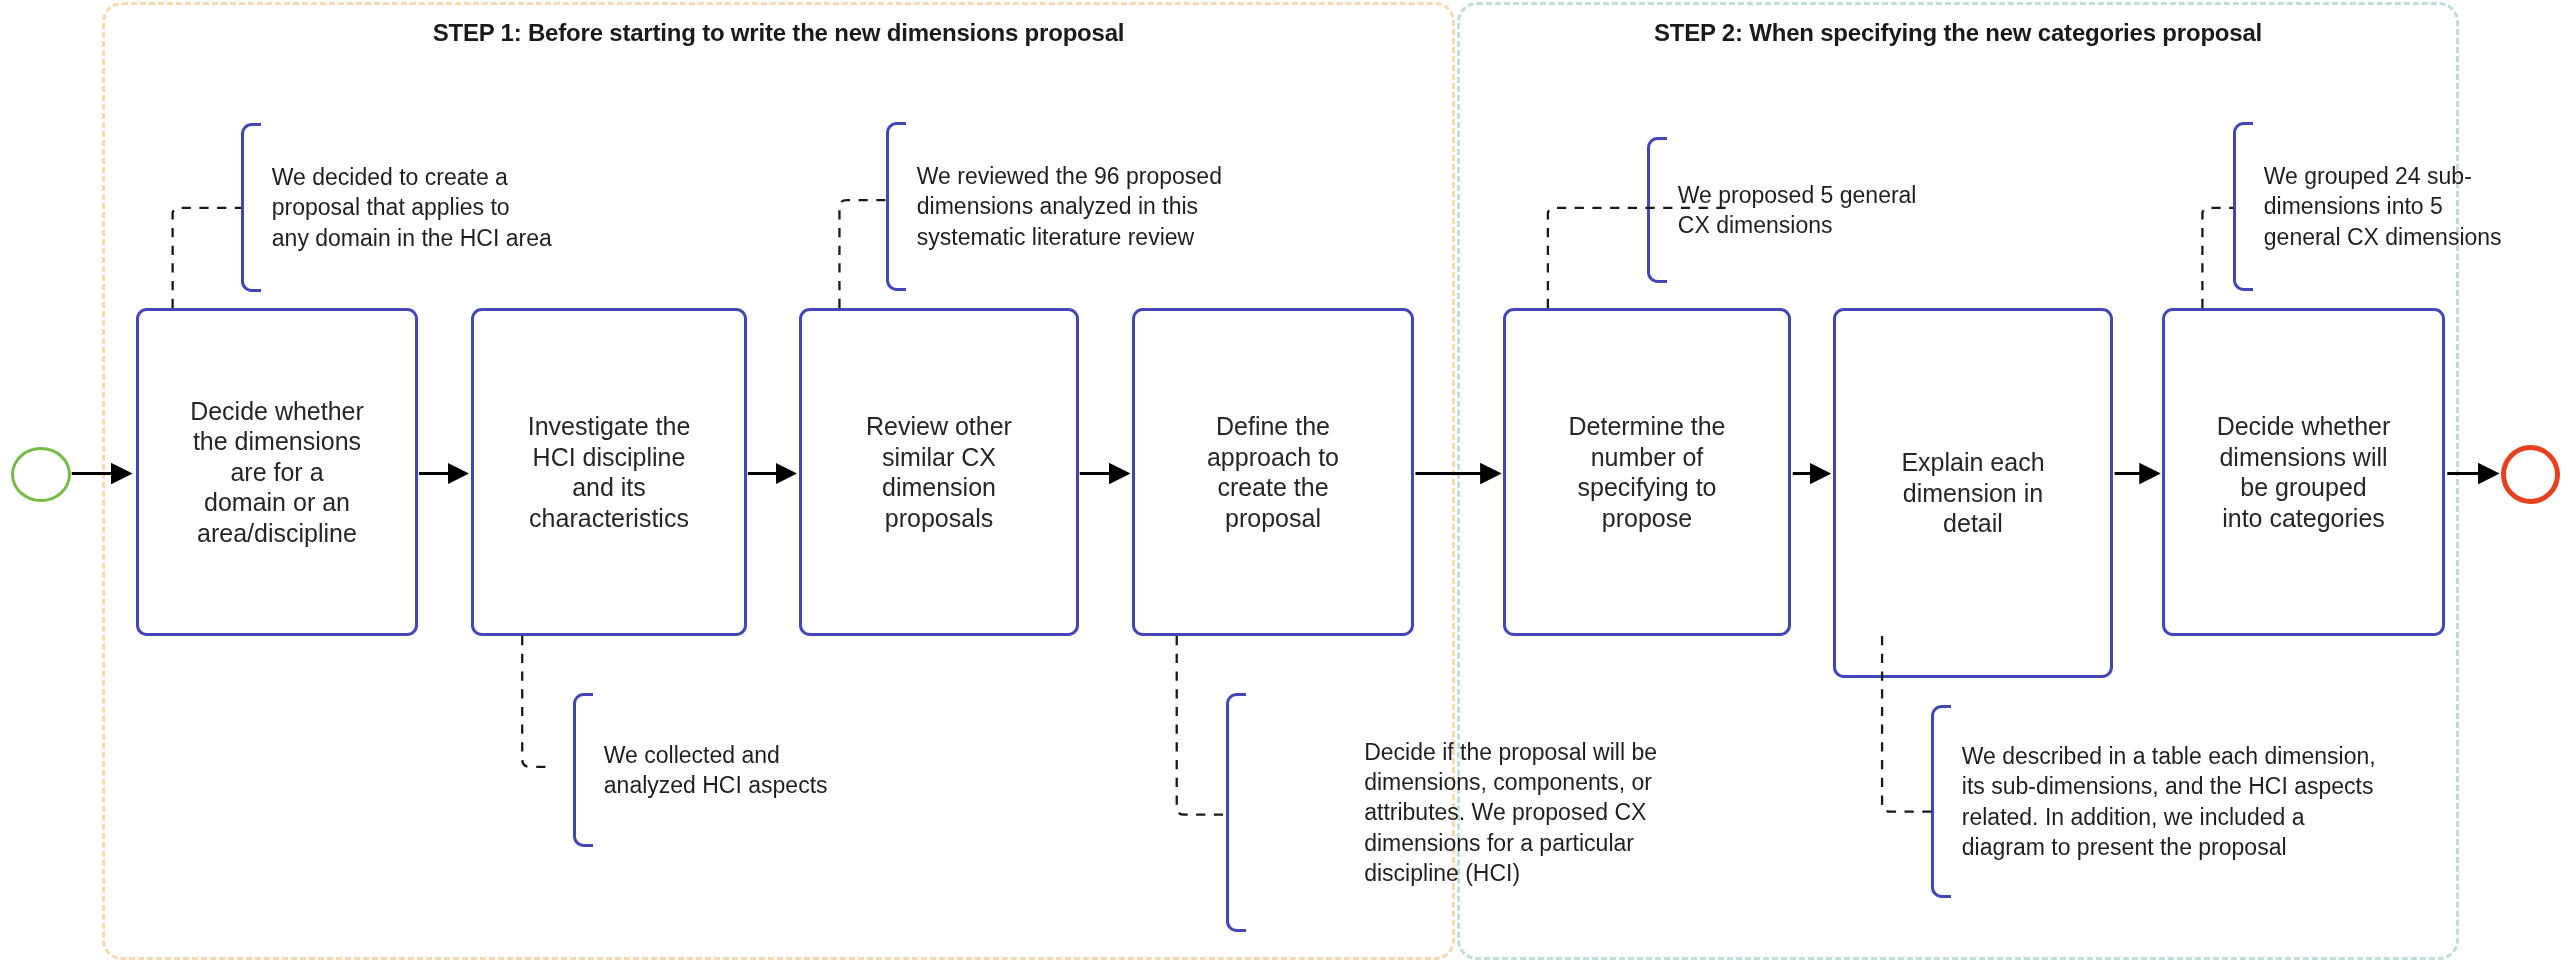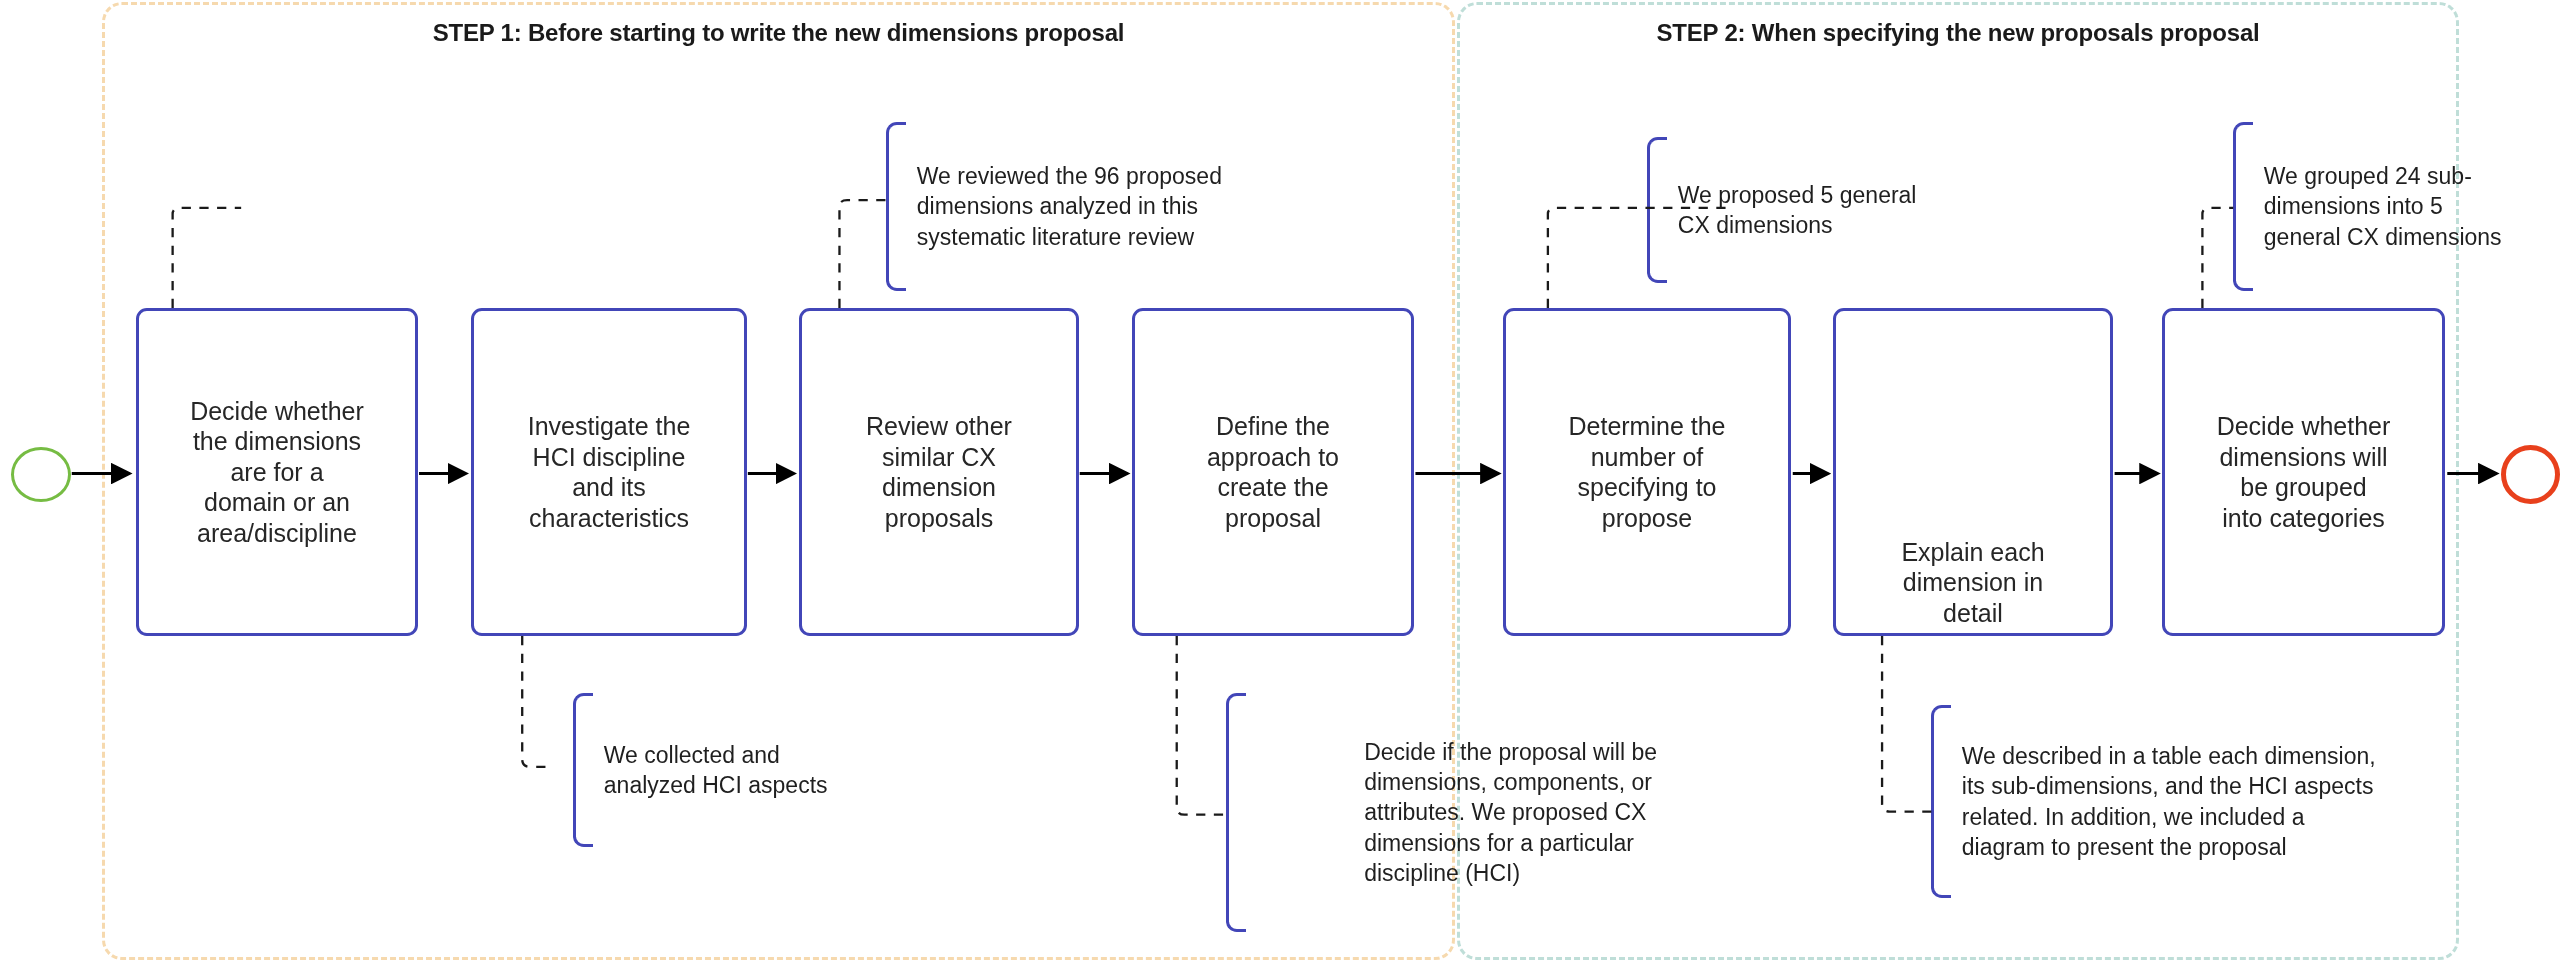--- a/index.html
+++ b/index.html
@@ -114,21 +114,21 @@
 </head>
 <body>
 
 <div id="canvas">
 
   <div class="step-group orange" style="left:102px; top:2.3px; width:1353px; height:958px;">
     <div class="step-title">STEP 1: Before starting to write the new dimensions proposal</div>
   </div>
 
   <div class="step-group teal" style="left:1457px; top:2.3px; width:1002px; height:958px;">
-    <div class="step-title">STEP 2: When specifying the new proposals proposal</div>
+    <div class="step-title">STEP 2: When specifying the new categories proposal</div>
   </div>
 
   <div class="terminator start" style="left:10.8px; top:447px; width:60px; height:55px;"></div>
 
   <div class="terminator end" style="left:2501px; top:445px; width:59px; height:59px;"></div>
 
   <div class="proc-box" style="left:136px; top:308px; width:282px; height:328px;">
     <span class="label">Decide whether
 the dimensions
 are for a
@@ -157,33 +157,39 @@
 proposal</span>
   </div>
 
   <div class="proc-box" style="left:1503px; top:308px; width:288px; height:328px;">
     <span class="label">Determine the
 number of
 specifying to
 propose</span>
   </div>
 
-  <div class="proc-box" style="left:1833px; top:308px; width:280px; height:328px;align-items:flex-end;">
+  <div class="proc-box" style="left:1833px; top:308px; width:280px; height:370px;">
     <span class="label">Explain each
 dimension in
 detail</span>
   </div>
 
   <div class="proc-box" style="left:2162px; top:308px; width:283px; height:328px;">
     <span class="label">Decide whether
 dimensions will
 be grouped
 into categories</span>
   </div>
 
+  <div class="callout" style="left:241px; top:123px; width:400px; height:169px;">
+    <div class="bracket"></div>
+    <div class="ctext">We decided to create a
+proposal that applies to
+any domain in the HCI area</div>
+  </div>
 
   <div class="callout" style="left:886px; top:122px; width:447px; height:169px;">
     <div class="bracket"></div>
     <div class="ctext">We reviewed the 96 proposed
 dimensions analyzed in this
 systematic literature review</div>
   </div>
 
   <div class="callout" style="left:1647px; top:137px; width:362px; height:146px;">
     <div class="bracket"></div>

